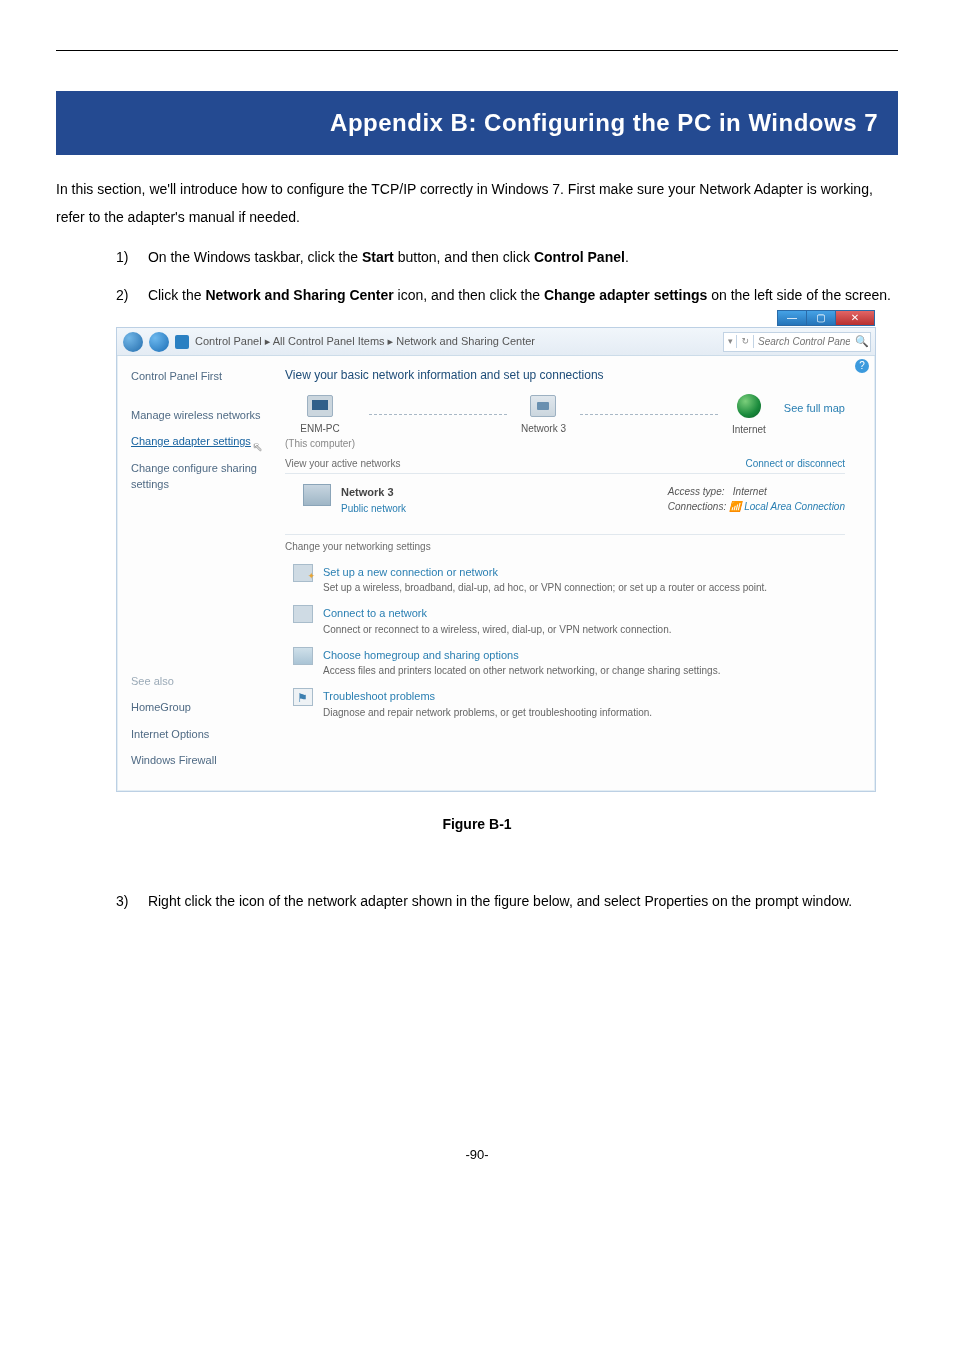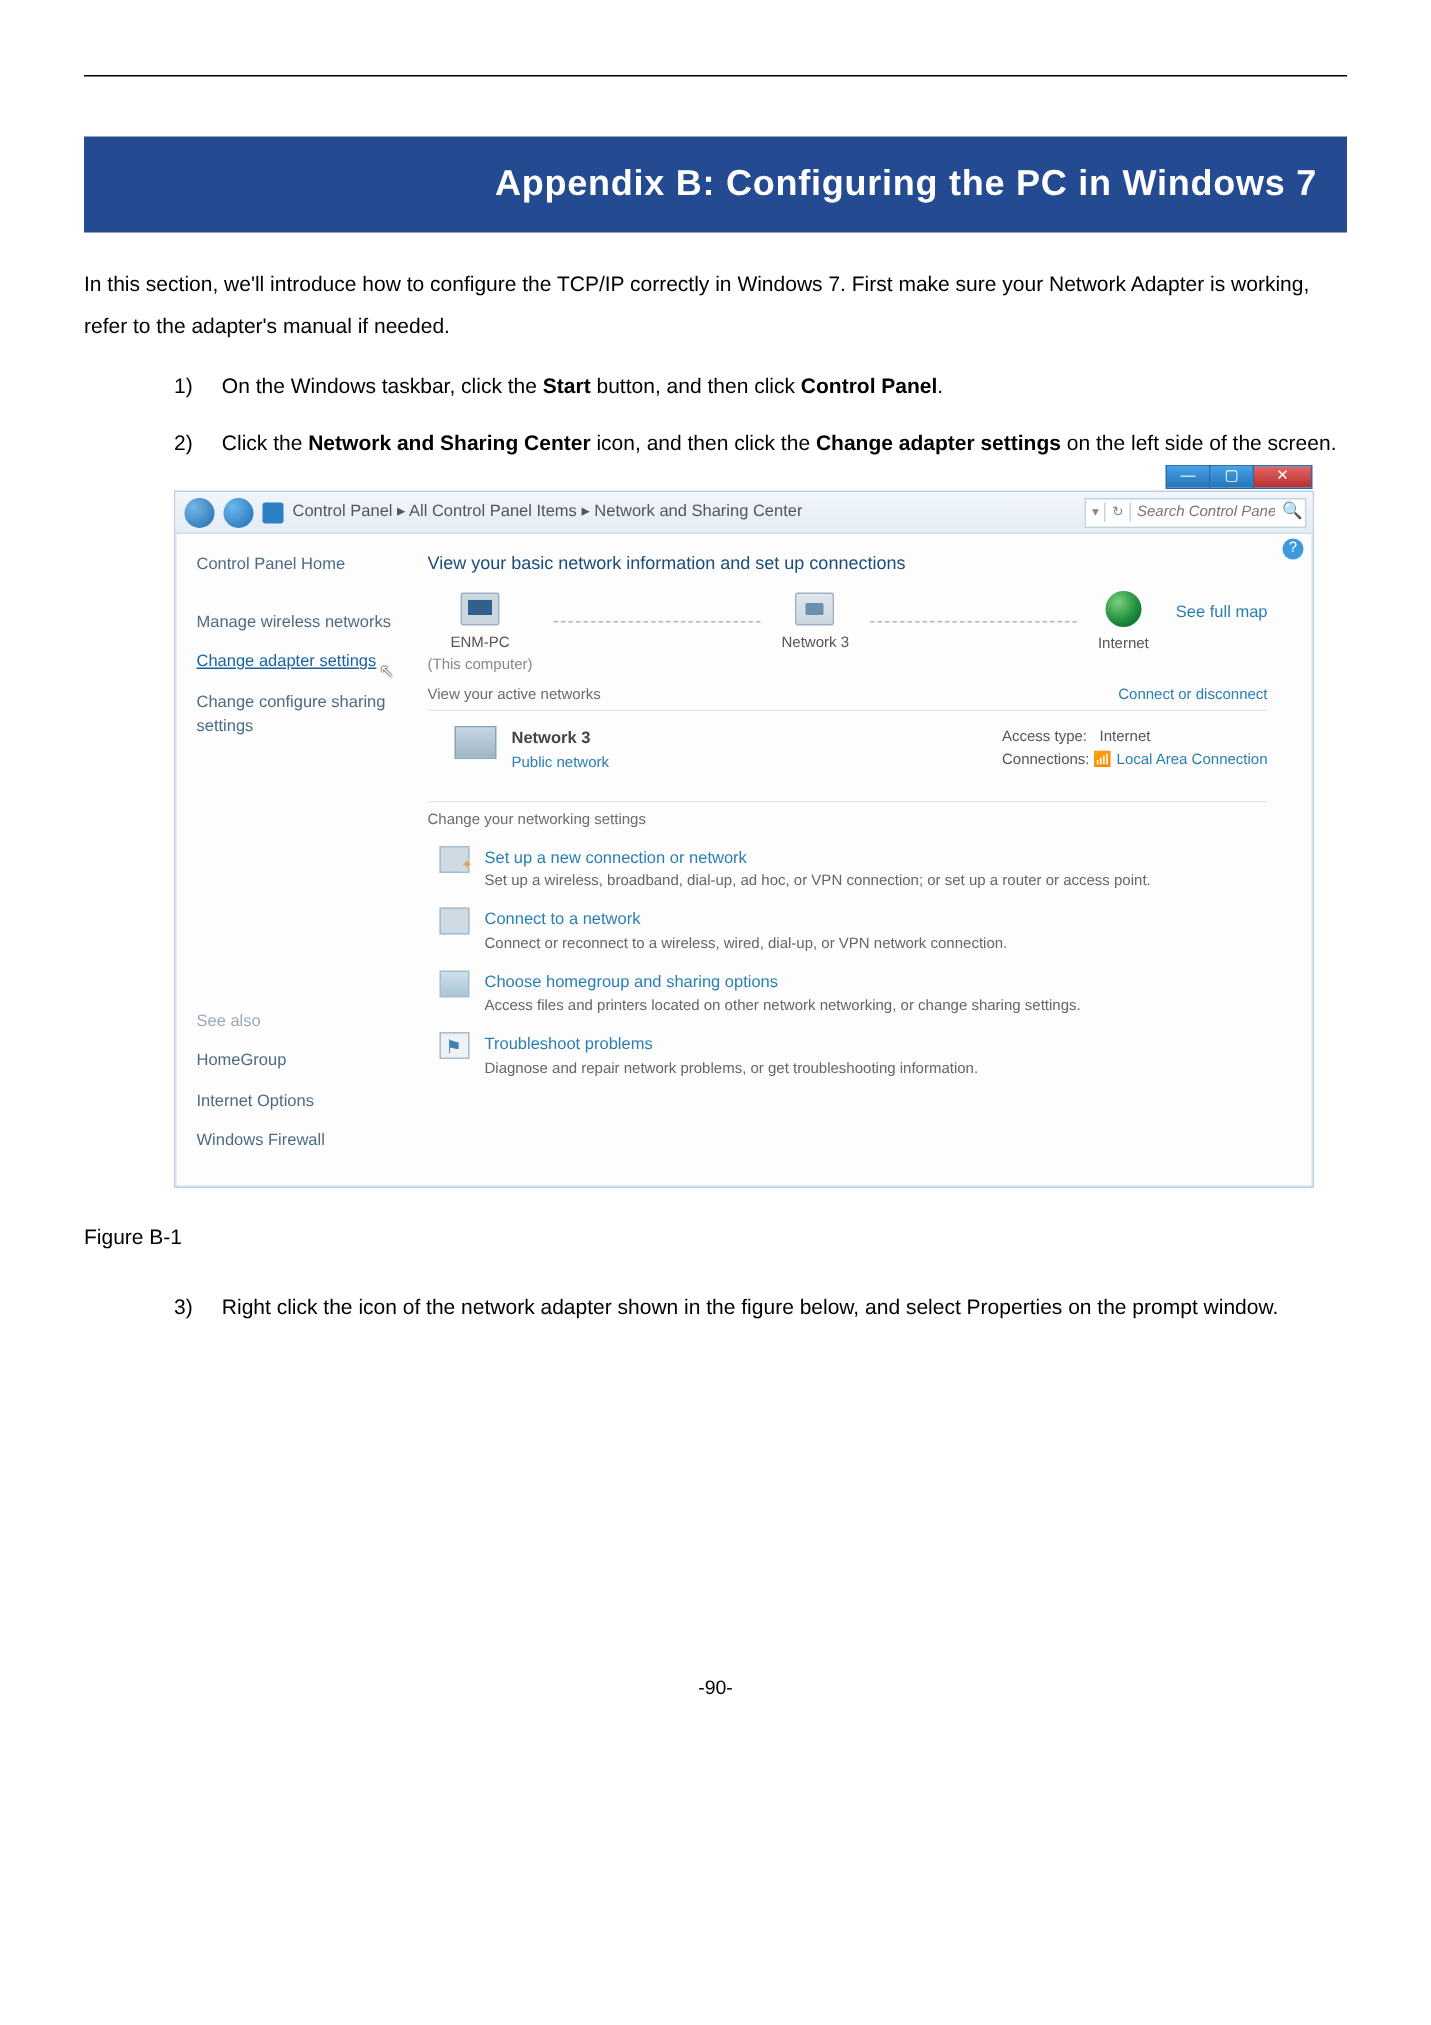--- a/index.html
+++ b/index.html
@@ -21,21 +21,21 @@
     font-size: 24px;
     font-weight: bold;
     text-align: right;
     letter-spacing: .5px;
   }
   .body-text { margin-top: 20px; line-height: 2; }
   .list { margin-top: 12px; margin-left: 60px; }
   .list li { margin-bottom: 10px; line-height: 2; text-align: justify;}
   .list li .num { display: inline-block; width: 28px; }
   .bold { font-weight: bold; }
-  .figure-caption { font-weight: normal; margin-top: 22px; margin-bottom: 22px; }
+  .figure-caption { text-align: center; font-weight: bold; margin-top: 22px; margin-bottom: 52px; }
 
   
   .window {
     margin: 18px 0 0 60px;
     width: 760px;
     border: 1px solid #bcd0e4;
     background: linear-gradient(#eef3f8,#fdfdfd 8px,#fdfdfd);
     font-size: 11px;
     color: #4a4a4a;
     position: relative;
@@ -89,21 +89,21 @@
   .subtle { color:#888; font-size:10px; }
   .sub-row { display:flex; justify-content:space-between; align-items:center; margin-top:4px; }
   .active-h { color:#6c6c6c; font-size:10px; }
   .connect-link { color:#2a7fb2; font-size:10px; }
 
   .net-block { display:flex; align-items:flex-start; gap:10px; margin-top:10px; padding-left:18px; }
   .net-ico { width:28px; height:22px; background:linear-gradient(#c7d5e0,#9fb6c6); border:1px solid #8aa4b8; }
   .net-block .ninfo { flex:1; }
   .net-block .ninfo .name { font-weight:bold; color:#444; font-size:11px; }
   .net-block .ninfo .type { color:#2a7fb2; font-size:10px; }
-  .net-block .rinfo { font-size:10px; color:#555; line-height:1.5; }
+  .net-block .rinfo { font-size:10px; color:#555; line-height:1.5;font-style:italic; }
   .net-block .rinfo .lk { color:#2a7fb2; }
 
   .settings-h { color:#6c6c6c; font-size:10px; margin-top:18px; border-top:1px solid #e1e8ee; padding-top:4px; }
   .setting-item { display:flex; gap:10px; margin-top:10px; padding-left:8px; }
   .sicon { width:20px; height:18px; background:#cfdbe4; border:1px solid #a8bccb; flex:none; position:relative; }
   .sicon.star::after { content:"✦"; position:absolute; right:-3px; bottom:-3px; color:#e6a538; font-size:9px; }
   .sicon.people { background: linear-gradient(#cfe0ea,#aac4d5); }
   .sicon.flag::after { content:"⚑"; position:absolute; left:3px; top:0; font-size:12px; color:#3c7fb0; }
   .sicon.diag { background:#eef2f5; }
   .stexts .stitle { color:#2a7fb2; font-size:11px; }
@@ -154,21 +154,21 @@
         <span style="border-right:1px solid #c2d3e4;padding:0 4px;font-size:9px;color:#888">↻</span>
         <input placeholder="Search Control Panel" style="">
         <span class="mag">🔍</span>
       </div>
     </div>
   </div>
   <span class="help">?</span>
 
   <div class="content">
     <div class="sidebar">
-      <div class="side-link plain">Control Panel Home</div>
+      <div class="side-link plain">Control Panel First</div>
       <div style="height:12px"></div>
       <div class="side-link plain">Manage wireless networks</div>
       <div class="side-link underline change">
         <span>Change adapter settings</span>
         <span class="cursor">↖</span>
       </div>
       <div class="side-link plain">Change configure sharing settings</div>
       <div class="side-bottom">
         <div class="side-link muted">See also</div>
         <div class="side-link plain">HomeGroup</div>

